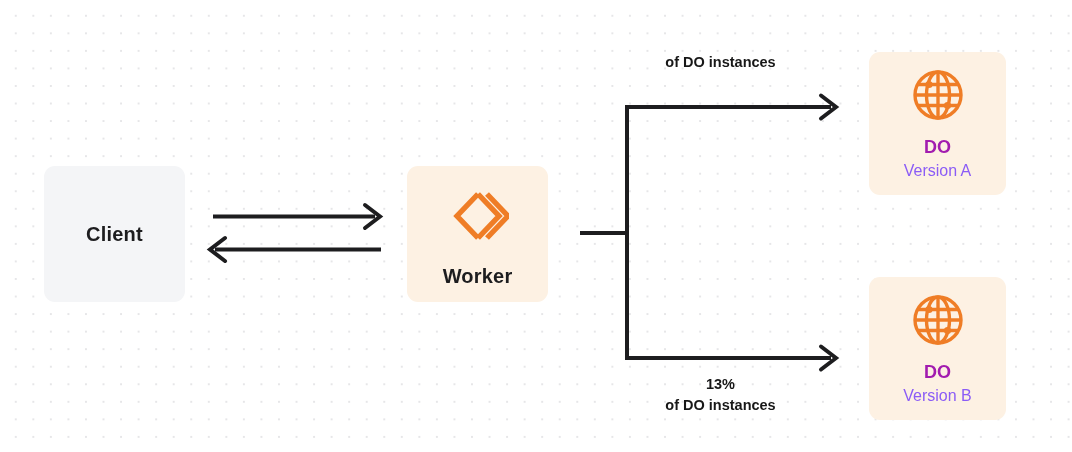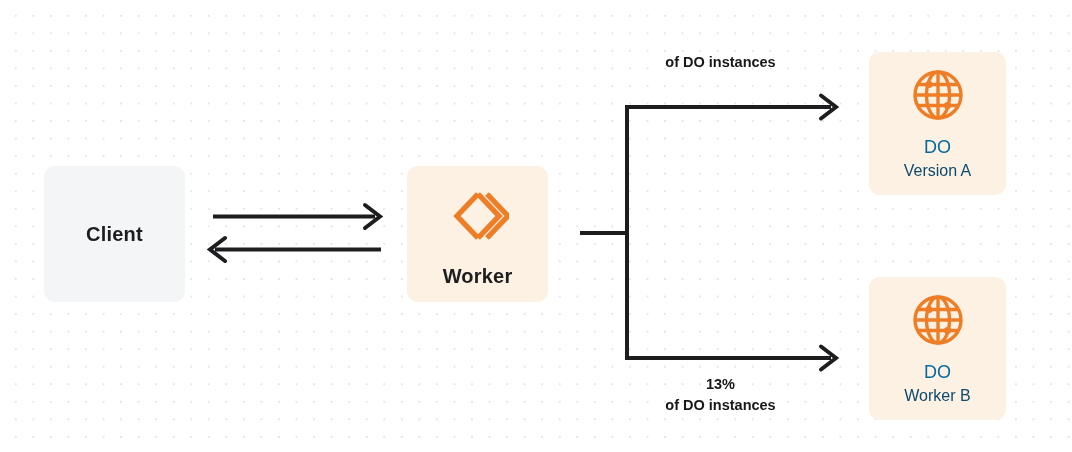--- a/index.html
+++ b/index.html
@@ -76,28 +76,28 @@
     background-color: #fdf1e3;
   }
   #do-a-node { top: 52px; }
   #do-b-node { top: 277px; }
   .do-node .node-icon {
     margin-top: 2px;
     margin-bottom: 10px;
   }
   .do-node .node-title {
     font-size: 18px;
-    font-weight: normal;
-    color: #0369a1;
+    font-weight: bold;
+    color: #a21caf;
     line-height: 1.2;
   }
   .do-node .node-subtitle {
     font-size: 16px;
     font-weight: normal;
-    color: #0c4a6e;
+    color: #8b5cf6;
     line-height: 1.35;
     margin-top: 1px;
   }
 
   
   #connectors {
     position: absolute;
     left: 0;
     top: 0;
     width: 1072px;
@@ -205,21 +205,21 @@
           <line x1="28" y1="5" x2="28" y2="51"></line>
           <line x1="7.5" y1="17.5" x2="48.5" y2="17.5"></line>
           <line x1="5" y1="28" x2="51" y2="28"></line>
           <line x1="7.5" y1="38.5" x2="48.5" y2="38.5"></line>
         </g>
         <circle cx="19" cy="17.5" r="3.6" fill="#ef7d26"></circle>
         <circle cx="37.5" cy="38.5" r="3.6" fill="#ef7d26"></circle>
       </svg>
     </span>
     <span class="node-title">DO</span>
-    <span class="node-subtitle">Worker B</span>
+    <span class="node-subtitle">Version B</span>
   </div>
 
   <div class="edge-label" id="label-top">
     <span class="sub">of DO instances</span>
   </div>
 
   <div class="edge-label" id="label-bottom">
     <span class="pct">13%</span>
     <span class="sub">of DO instances</span>
   </div>

